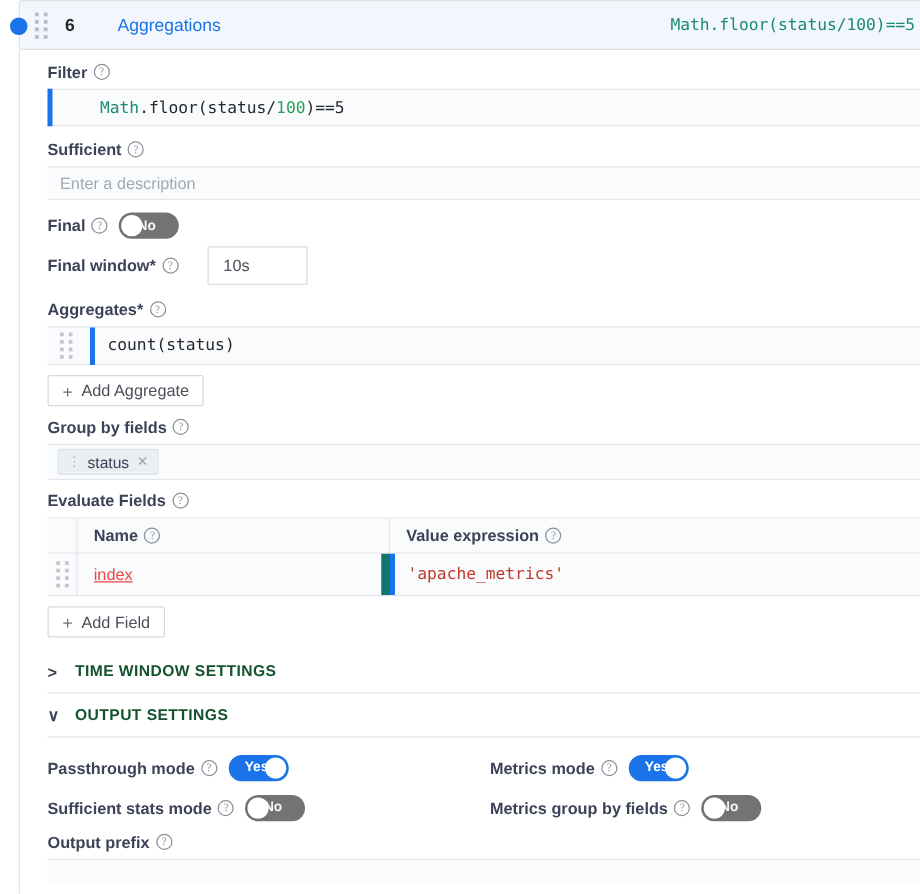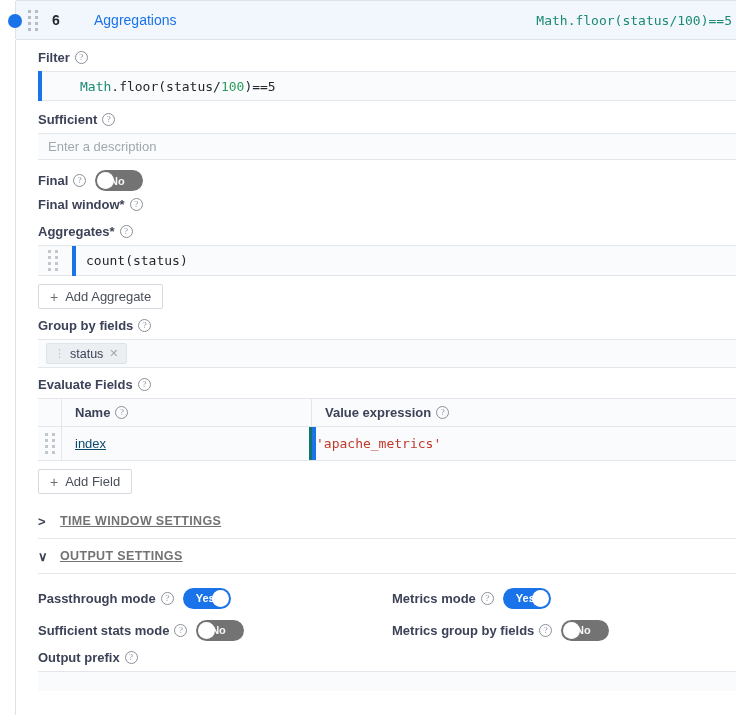--- a/index.html
+++ b/index.html
@@ -257,46 +257,45 @@
   .ev-row { display: flex; height: 33px; align-items: stretch; background: #fafbfc; }
   .ev-row .c0 {
     width: 24px; flex: none; border-right: 1px solid #e3e6ea;
     display: flex; align-items: center; justify-content: center;
   }
   .ev-row .c0 .h {
     display: inline-grid; grid-template-columns: 3px 3px; grid-auto-rows: 3px; gap: 3px 4px;
   }
   .ev-row .c0 .h i { width: 3px; height: 3px; background: #c2c7cd; display: block; }
   .ev-row .c1 {
-    width: 250px; flex: none; padding-left: 13px; border-right: 3px solid #0f766e;
-    display: flex; align-items: center; font-size: 13px; color: #0c4a6e; text-decoration: underline;
+    width: 250px; flex: none; padding-left: 13px; border-right: 7px solid #0f766e;
+    display: flex; align-items: center; font-size: 13px; color: #ef4444; text-decoration: underline;
   }
   .ev-row .c2 { flex: 1; display: flex; align-items: stretch; }
   .ev-row .c2 .bar { width: 4px; background: #1a73e8; flex: none; }
   .ev-row .c2 .v {
-    display: flex; align-items: center; 
+    display: flex; align-items: center; padding-left: 10px;
     font-family: "DejaVu Sans Mono", monospace; font-size: 13px;
   }
 
   
   .collapsible {
     margin-right: -10px;
     height: 35px;
     display: flex; align-items: center;
     border-bottom: 1px solid #e3e6ea;
     cursor: pointer;
   }
   .collapsible .chev {
     width: 22px; flex: none;
     color: #3c4257; font-size: 13px; font-weight: bold;
   }
   .collapsible .ctitle {
-    font-size: 12.5px; font-weight: bold; color: #737373;
+    font-size: 12.5px; font-weight: bold; color: #14532d;
     letter-spacing: 0.35px;
-    text-decoration: underline;
   }
 
   .two-col {
     display: flex;
   }
   .two-col .col { flex: 1; }
   .two-col .col.right { padding-left: 10px; }
 
   .opt-row { display: flex; align-items: center; gap: 9px; height: 32px; }
 
@@ -369,20 +368,21 @@
         </span>
       </div>
 
       
       <div style="height:6px"></div>
       <div class="row-inline">
         <span class="lbl">
           <span>Final window*</span>
           <span class="help">?</span>
         </span>
+        <span class="tw-input">10s</span>
       </div>
 
       
       <div style="height:12px"></div>
       <span class="lbl">
         <span>Aggregates*</span>
         <span class="help">?</span>
       </span>
       <div class="agg-row">
         <span class="agg-handle">

